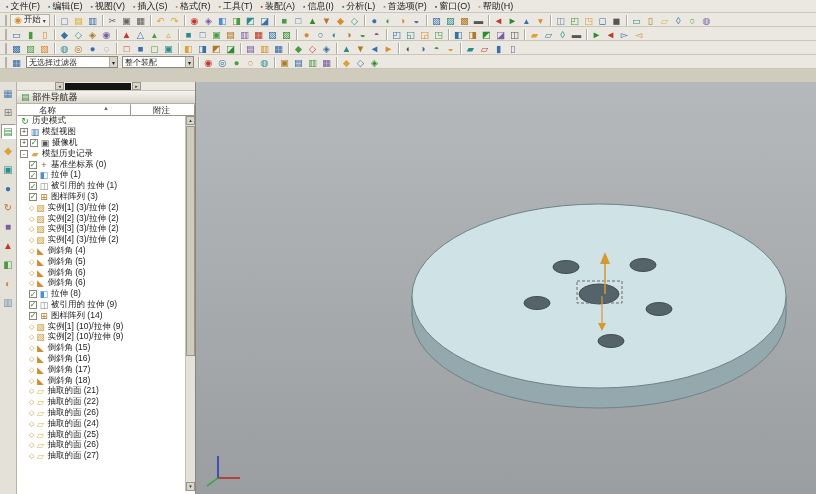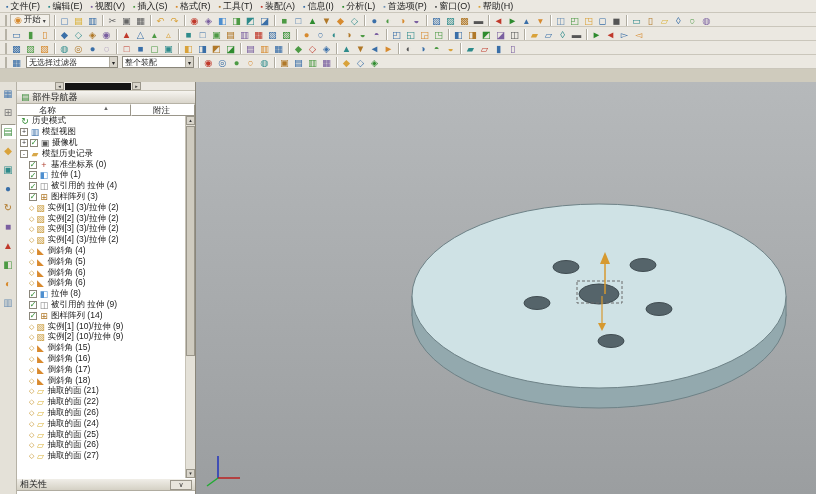--- a/index.html
+++ b/index.html
@@ -379,21 +379,21 @@
               <span class="tlabel">基准坐标系 (0)</span>
             </div>
             <div class="trow" style="padding-left: 12px;">
               <span class="chk">✓</span>
               <span class="tico" style="color: rgb(77, 143, 208);">◧</span>
               <span class="tlabel">拉伸 (1)</span>
             </div>
             <div class="trow" style="padding-left: 12px;">
               <span class="chk">✓</span>
               <span class="tico" style="color: rgb(128, 128, 128);">◫</span>
-              <span class="tlabel">被引用的 拉伸 (4)</span>
+              <span class="tlabel">被引用的 拉伸 (1)</span>
             </div>
             <div class="trow" style="padding-left: 12px;">
               <span class="chk">✓</span>
               <span class="tico" style="color: rgb(176, 120, 40);">⊞</span>
               <span class="tlabel">图样阵列 (3)</span>
             </div>
             <div class="trow" style="padding-left: 12px;">
               <span class="dia">◇</span>
               <span class="tico" style="color: rgb(201, 154, 58);">▧</span>
               <span class="tlabel">实例[1] (3)/拉伸 (2)</span>
@@ -512,24 +512,20 @@
               <span class="dia">◇</span>
               <span class="tico" style="color: rgb(217, 178, 58);">▱</span>
               <span class="tlabel">抽取的面 (27)</span>
             </div>
           </div>
         <div class="vscroll">
           <span class="vsb up">▴</span>
           <span class="vthumb"></span>
           <span class="vsb bottom">▾</span>
         </div>
-      </div>
-      <div class="pbar">
-        <span>相关性</span>
-        <span class="vbtn">∨</span>
       </div>
       <div class="pgap"></div>
     </div>
 
     <div class="viewport" style="background: linear-gradient(rgb(182, 185, 187), rgb(155, 158, 160));">
       <svg class="scene" width="620" height="412" viewBox="0 0 620 412">
           <ellipse cx="403" cy="234" rx="187" ry="92" fill="#93a9ae" stroke="#6e8287" stroke-width="1"></ellipse>
           <rect x="216" y="214" width="374" height="20" fill="#93a9ae"></rect>
           <line x1="216" y1="214" x2="216" y2="234" stroke="#6e8287"></line>
           <line x1="590" y1="214" x2="590" y2="234" stroke="#6e8287"></line>

